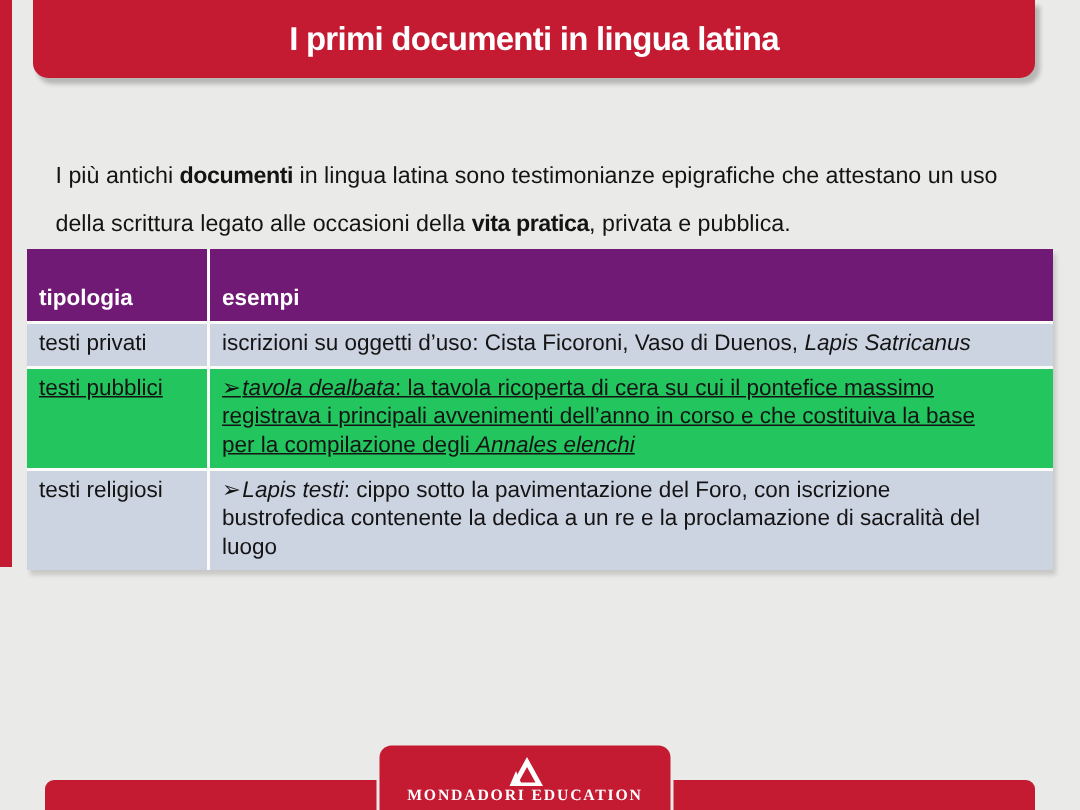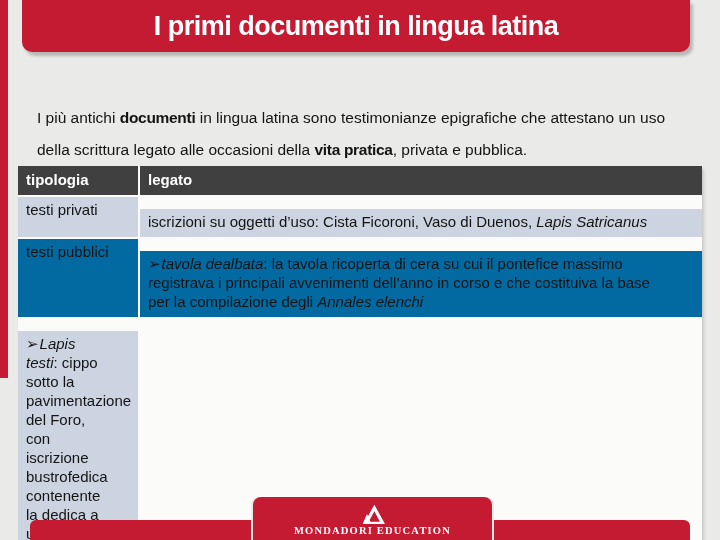--- a/index.html
+++ b/index.html
@@ -15,58 +15,57 @@
     background:#c41a32;
   }
 
   .banner {
     position:absolute; left:22px; top:0; width:668px; height:52px;
     background:#c41a32; border-radius:0 0 10px 10px;
     box-shadow:3px 4px 3px rgba(0,0,0,0.22);
     display:flex; align-items:center; justify-content:center;
   }
   .banner .title {
-    color:#ffffff; font-size:27px; font-weight:bold; letter-spacing:-0.5px;
+    color:#ffffff; font-size:22px; font-weight:bold; letter-spacing:-0.5px;
   }
 
   .intro {
     position:absolute; left:25px; top:90px; width:660px;
     font-size:15.5px; line-height:32px; margin:12px;
   }
   .intro b { letter-spacing:-0.3px; }
 
   .tbl {
     position:absolute; left:18px; top:166px; width:684px;
     display:grid; grid-template-columns:120px 1fr; gap:2px;
     background:#fbfbf9;
     box-shadow:2px 3px 3px rgba(0,0,0,0.15);
     font-size:15px; line-height:19px;
   }
   .th {
-    background:#404040; color:#ffffff; font-weight:bold;
-    padding:4px 8px 6px 8px;
+    background:#701a75; color:#ffffff; font-weight:bold;
+    padding:23px 8px 6px 8px;
   }
   .cell-label {
     padding:3px 18px 6px 8px;
   }
   .cell-content {
     padding:3px 30px 6px 8px;
-    margin-top:12px;
   }
   .band-a { background:#ccd3e1; }
-  .band-b { background:#0369a1; }
+  .band-b { background:#22c55e;text-decoration:underline; }
   .bullet-line .arrow { margin-right:1px; }
   .it { font-style:italic; }
 
   .bottom-bar {
     position:absolute; left:30px; top:520px; width:660px; height:20px;
     background:#c41a32; border-radius:6px 6px 0 0;
   }
   .logo-tab {
-    position:absolute; left:253px; top:497px; width:239px; height:43px;
+    position:absolute; left:253px; top:497px; width:194px; height:43px;
     background:#c41a32; border-radius:8px 8px 0 0;
     box-shadow:2px 0 0 #eaeae8, -2px 0 0 #eaeae8;
     display:flex; flex-direction:column; align-items:center; justify-content:flex-end;
     padding-bottom:4px; box-sizing:border-box;
   }
   .brand {
     color:#ffffff; font-family:"Liberation Serif", serif; font-weight:bold;
     font-size:10.5px; letter-spacing:1.2px; margin-top:1px; white-space:nowrap;
   }
 </style>
@@ -79,30 +78,31 @@
 
   <div class="banner">
     <span class="title">I primi documenti in lingua latina</span>
   </div>
 
   <p class="intro"><span>I più antichi </span><b>documenti</b><span> in lingua latina sono testimonianze epigrafiche che attestano un uso della scrittura legato alle occasioni della </span><b>vita pratica</b><span>, privata e pubblica.</span></p>
 
   <div class="tbl">
 
     <div class="th">tipologia</div>
-    <div class="th">legato</div>
+    <div class="th">esempi</div>
 
     <div class="cell-label band-a">testi privati</div>
     <div class="cell-content band-a"><span>iscrizioni su oggetti d’uso: Cista Ficoroni, Vaso di Duenos, </span><span class="it">Lapis Satricanus</span></div>
 
     <div class="cell-label band-b">testi pubblici</div>
     <div class="cell-content band-b">
       <div class="bullet-line"><span class="arrow">➢</span><span class="it">tavola dealbata</span><span>: la tavola ricoperta di cera su cui il pontefice massimo registrava i principali avvenimenti dell’anno in corso e che costituiva la base per la compilazione degli </span><span class="it">Annales elenchi</span></div>
     </div>
 
+    <div class="cell-label band-a">testi religiosi</div>
     <div class="cell-content band-a">
       <div class="bullet-line"><span class="arrow">➢</span><span class="it">Lapis testi</span><span>: cippo sotto la pavimentazione del Foro, con iscrizione bustrofedica contenente la dedica a un re e la proclamazione di sacralità del luogo</span></div>
     </div>
 
   </div>
 
   <div class="bottom-bar"></div>
 
   <div class="logo-tab">
     <svg width="28" height="20" viewBox="0 0 42 30" aria-hidden="true">

